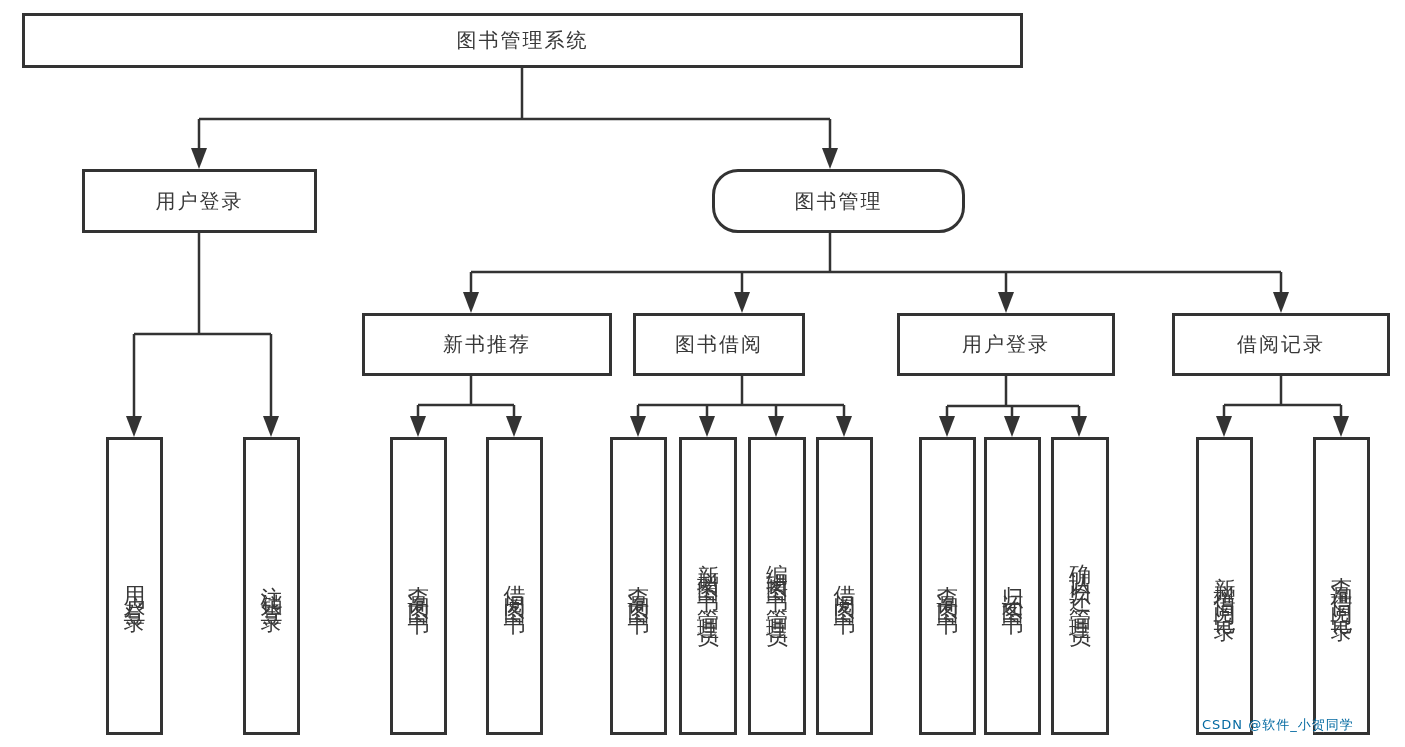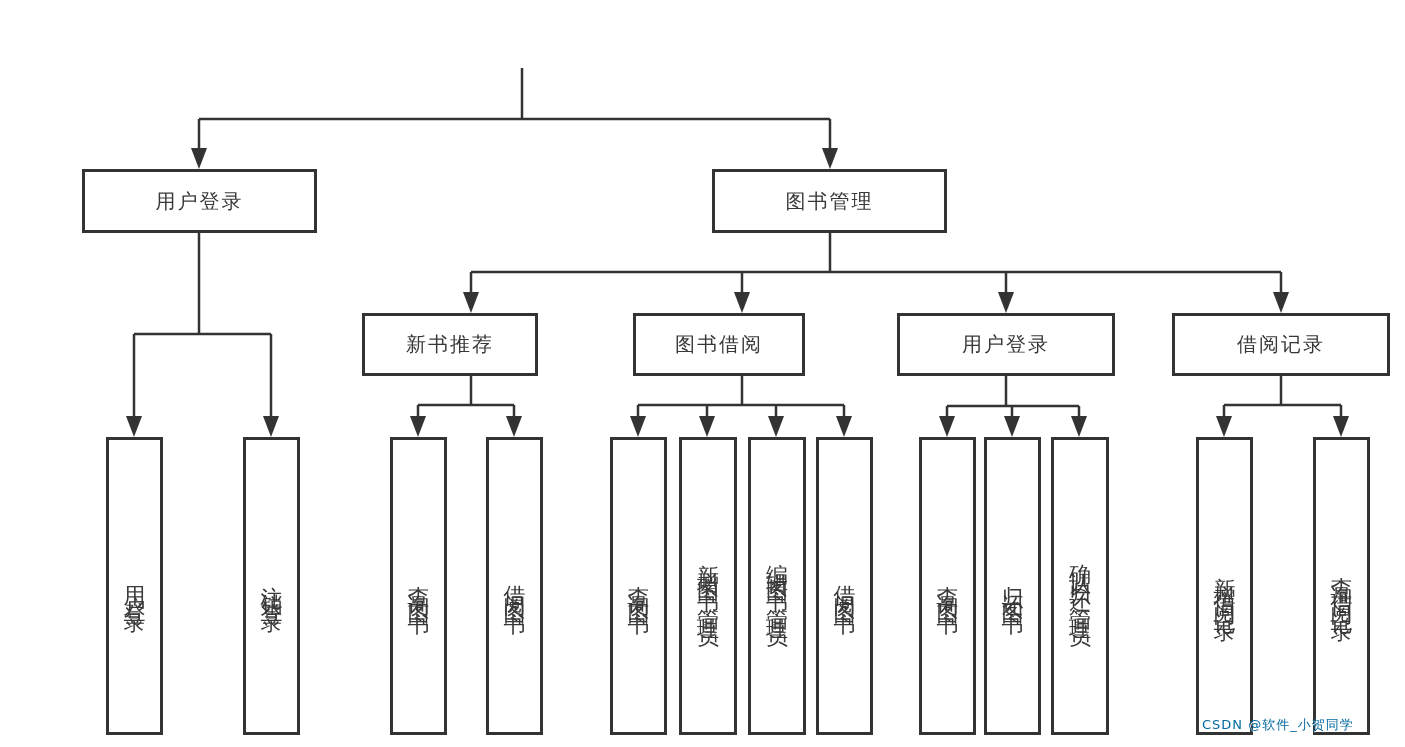--- a/index.html
+++ b/index.html
@@ -66,23 +66,24 @@
       <path d="M 1071 416 L 1087 416 L 1079 437 Z" fill="#333333"></path>
       <line x1="1281" y1="376" x2="1281" y2="405" stroke="#333333" stroke-width="2.5"></line>
       <line x1="1224" y1="405" x2="1341" y2="405" stroke="#333333" stroke-width="2.5"></line>
       <line x1="1224" y1="405" x2="1224" y2="421" stroke="#333333" stroke-width="2.5"></line>
       <path d="M 1216 416 L 1232 416 L 1224 437 Z" fill="#333333"></path>
       <line x1="1341" y1="405" x2="1341" y2="421" stroke="#333333" stroke-width="2.5"></line>
       <path d="M 1333 416 L 1349 416 L 1341 437 Z" fill="#333333"></path>
     </svg>
 
   <div id="watermark">CSDN @软件_小贺同学</div>
+<div class="node horz" style="left: 22px; top: 13px; width: 1001px; height: 55px;">图书管理系统</div>
     <div class="node horz" style="left: 82px; top: 169px; width: 235px; height: 64px;">用户登录</div>
-    <div class="node horz" style="left: 712px; top: 169px; width: 235px; height: 64px;">图书管理</div>
-    <div class="node horz" style="left: 362px; top: 313px; width: 176px; height: 63px;">新书推荐</div>
+    <div class="node horz" style="left: 712px; top: 169px; width: 253px; height: 64px; border-radius: 26px;">图书管理</div>
+    <div class="node horz" style="left: 362px; top: 313px; width: 250px; height: 63px;">新书推荐</div>
     <div class="node horz" style="left: 633px; top: 313px; width: 172px; height: 63px;">图书借阅</div>
     <div class="node horz" style="left: 897px; top: 313px; width: 218px; height: 63px;">用户登录</div>
     <div class="node horz" style="left: 1172px; top: 313px; width: 218px; height: 63px;">借阅记录</div>
     <div class="node vert" style="left: 106px; top: 437px; width: 57px; height: 298px;">用户登录</div>
     <div class="node vert" style="left: 243px; top: 437px; width: 57px; height: 298px;">注销登录</div>
     <div class="node vert" style="left: 390px; top: 437px; width: 57px; height: 298px;">查询图书</div>
     <div class="node vert" style="left: 486px; top: 437px; width: 57px; height: 298px;">借阅图书</div>
     <div class="node vert" style="left: 610px; top: 437px; width: 57px; height: 298px;">查询图书</div>
     <div class="node vert" style="left: 679px; top: 437px; width: 58px; height: 298px;">新增图书（管理员）</div>
     <div class="node vert" style="left: 748px; top: 437px; width: 58px; height: 298px;">编辑图书（管理员）</div>

